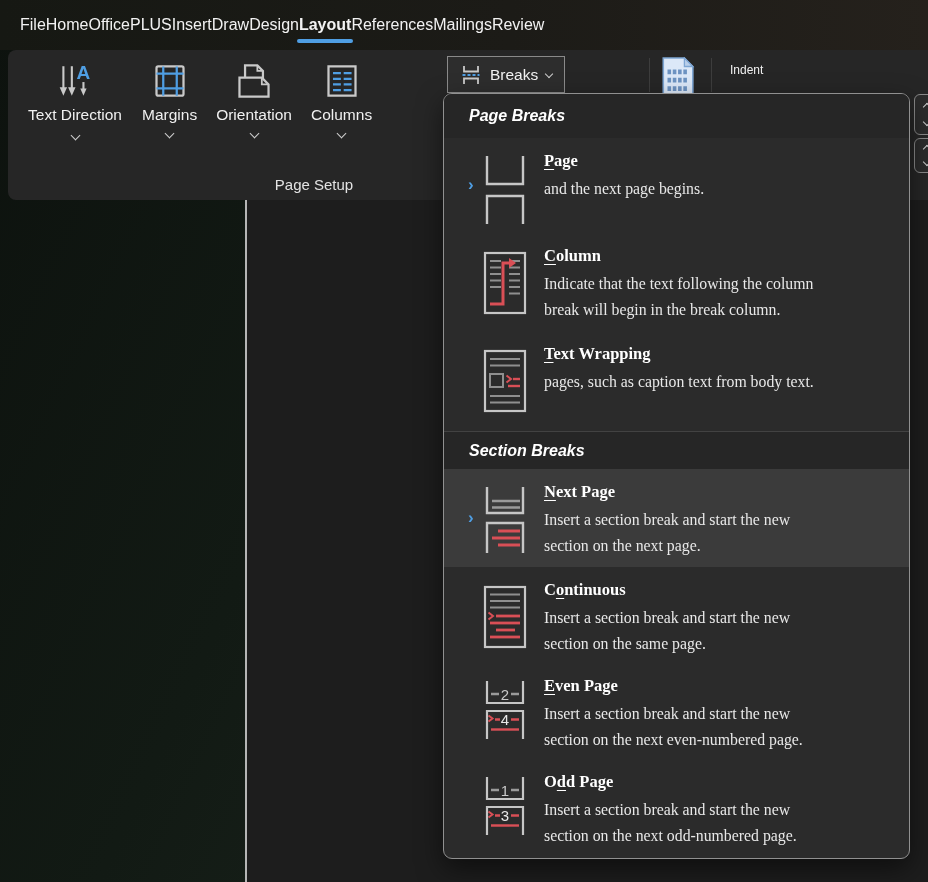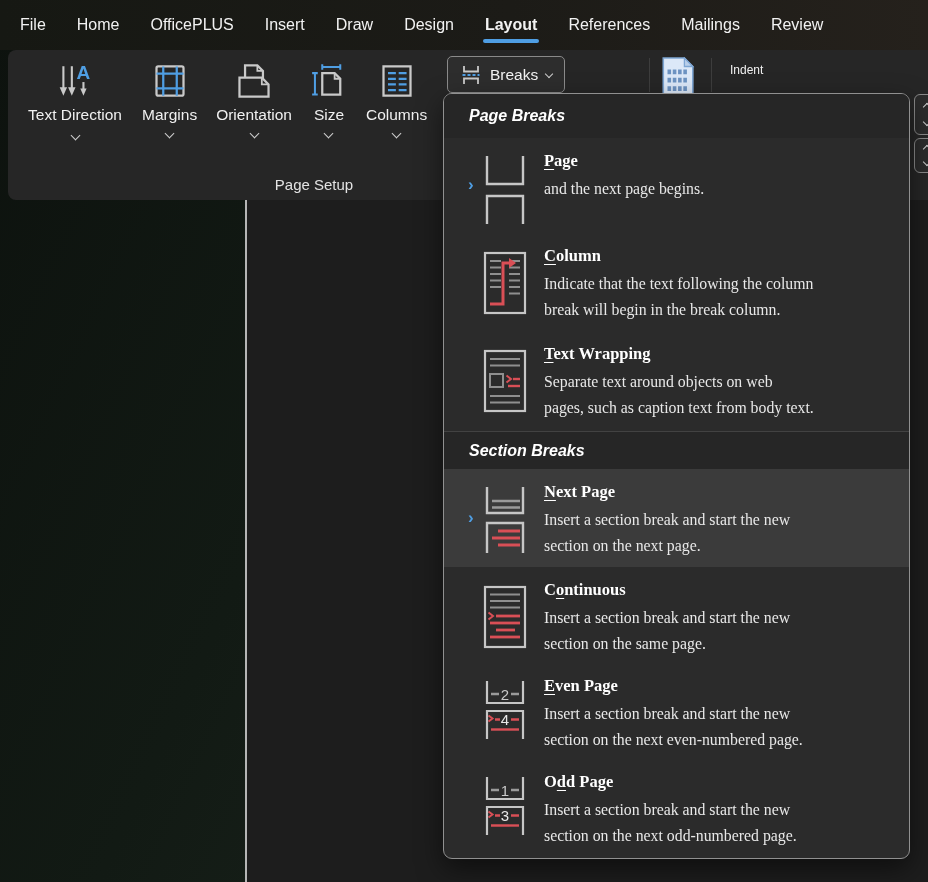--- a/index.html
+++ b/index.html
@@ -7,21 +7,21 @@
   body {
     position:relative;
     font-family:"Liberation Sans", sans-serif;
     background:linear-gradient(115deg,#0d120e 0%,#121a14 38%,#1a231c 72%,#141c16 100%);
     color:#f0f0f0;
   }
   
   .topbar{
     position:absolute; left:0; top:0; width:928px; height:50px;
     background:linear-gradient(90deg,#161813 0%,#1c1b17 55%,#25211c 100%);
-    display:flex; align-items:center; padding-left:20px; gap:31px;
+    display:flex; align-items:center; padding-left:20px; 
     font-size:16px; color:#f2f2f2; white-space:nowrap;
   }
   .tab{ position:relative; cursor:default; }
   .tab.active{ font-weight:700; }
   .tab-underline{ position:absolute; left:-2px; right:-2px; bottom:-9px; height:4px;
     border-radius:2px; background:#4f9ee3; }
   
   .ribbon{
     position:absolute; left:8px; top:50px; width:920px; height:150px;
     background:#262626; border-radius:8px 0 0 8px;
@@ -36,21 +36,21 @@
     border-bottom:1.7px solid #cfcfcf; transform:rotate(45deg); margin-top:4px; }
   .bigbtn.twoline .cdv{ margin-top:6px; }
   .group-label{ position:absolute; left:240px; top:126px; width:132px; text-align:center;
     font-size:15px; color:#e3e3e3; }
   .vdiv-a{ position:absolute; left:441px; top:8px; width:1px; height:134px; background:#3d3d3d; }
   .vdiv-b{ position:absolute; left:641px; top:8px; width:1px; height:34px; background:#3d3d3d; }
   .vdiv-c{ position:absolute; left:703px; top:8px; width:1px; height:34px; background:#3d3d3d; }
   .breaks-btn{
     position:absolute; left:439px; top:6px; height:37px; padding:8px 12px;
     display:flex; align-items:center; gap:8px;
-    border:1px solid #8a8a8a; border-radius:5px; background:#2d2d2d;
+    border:1px solid #8a8a8a; border-radius:0; background:#2d2d2d;
     font-size:15.5px; color:#f2f2f2; cursor:default;
   }
   .breaks-btn .cdv{ margin-top:-2px; width:6px; height:6px; }
   .docicon{ position:absolute; left:648px; top:7px; }
   .indent-label{ position:absolute; left:722px; top:13px; font-size:12px; color:#f0f0f0; }
   
   .spin{ position:absolute; width:26px; background:#2c2c2c; border:1px solid #8a8a8a;
     border-radius:6px 0 0 6px; display:flex; flex-direction:column; align-items:center;
     justify-content:space-evenly; z-index:4; }
   .spin1{ left:906px; top:44px; height:41px; }
@@ -145,34 +145,20 @@
         <path d="M4 30V13h20l6 6v11H4z" fill="#262626" stroke="#c9c9c9" stroke-width="2"></path>
         <path d="M24 13v6h6" stroke="#c9c9c9" stroke-width="1.6"></path>
       </svg>
         </div>
       <div class="biglabel">
           <span>Orientation</span>
           <span class="cdv"></span>
         </div>
     </div>
 
-    <div class="bigbtn">
-      <div class="bigicon">
-          <svg width="36" height="36" viewBox="0 0 32 32" fill="none">
-        <path d="M10 3.5h16M10 1v5M26 1v5" stroke="#4f9ee3" stroke-width="1.8"></path>
-        <path d="M3.5 9v19M1 9h5M1 28h5" stroke="#4f9ee3" stroke-width="1.8"></path>
-        <path d="M10 28V9h11l5 5v14z" stroke="#c9c9c9" stroke-width="2"></path>
-        <path d="M21 9v5h5" stroke="#c9c9c9" stroke-width="1.6"></path>
-      </svg>
-        </div>
-      <div class="biglabel">
-          <span>Size</span>
-          <span class="cdv"></span>
-        </div>
-    </div>
 
     <div class="bigbtn">
       <div class="bigicon">
           <svg width="34" height="36" viewBox="0 0 30 32" fill="none">
         <rect x="3" y="3" width="24" height="26" stroke="#c9c9c9" stroke-width="2"></rect>
         <path d="M7 9h7M7 14h7M7 19h7M7 24h7" stroke="#4f9ee3" stroke-width="2"></path>
         <path d="M16.5 9h7M16.5 14h7M16.5 19h7M16.5 24h7" stroke="#4f9ee3" stroke-width="2"></path>
       </svg>
         </div>
       <div class="biglabel">
@@ -271,21 +257,20 @@
         <path d="M8 47h30M8 53.5h30" stroke="#8f8f8f" stroke-width="2.2"></path>
         <rect x="8" y="25" width="13" height="13" stroke="#8f8f8f" stroke-width="2"></rect>
         <path d="M24.5 26.5l4.5 3.5-4.5 3.5" stroke="#d94f56" stroke-width="2"></path>
         <path d="M31 30h7" stroke="#d94f56" stroke-width="2.4"></path>
         <path d="M26 37h12" stroke="#d94f56" stroke-width="2.4"></path>
       </svg>
     </div>
     <div class="tcol">
       <div class="mtitle"><span></span><span class="accel">T</span><span>ext Wrapping</span></div>
       <div class="mdesc">
-        <span style="display:block">Separate text around objects on web</span>
         <span style="display:block">pages, such as caption text from body text.</span>
       </div>
     </div>
   </div>
 
   <div class="mhdr mhdr2">Section Breaks</div>
 
   <div class="mitem h98 hl mi-next">
     <div class="icol">
       <span class="marker">›</span>

